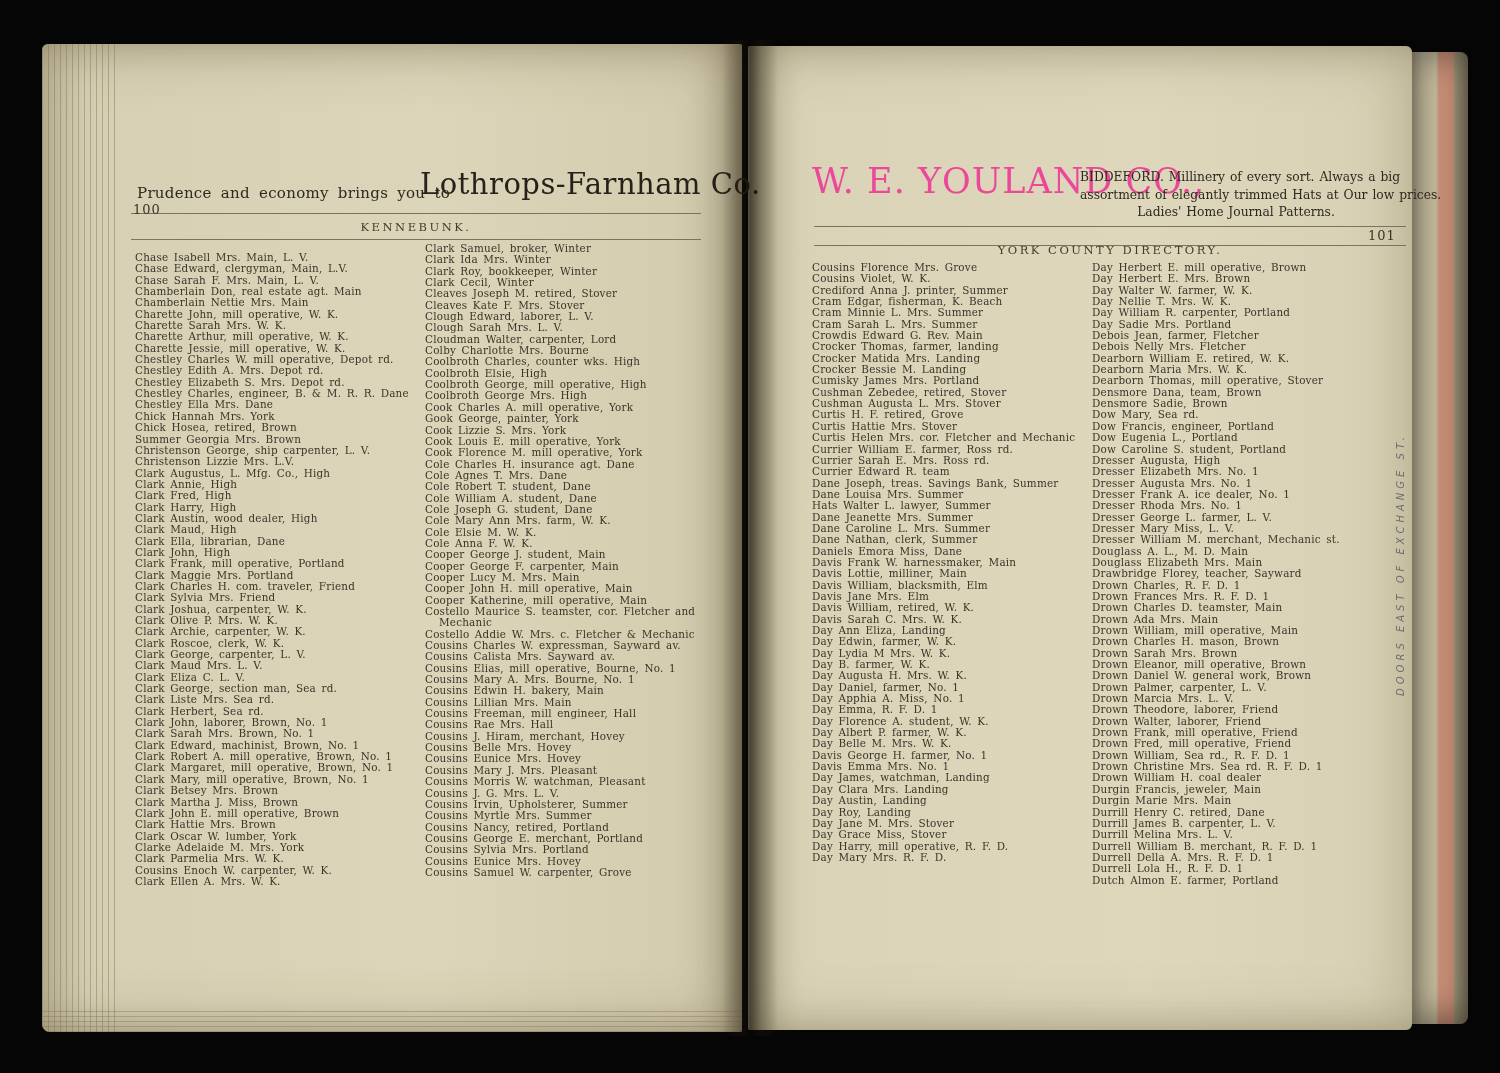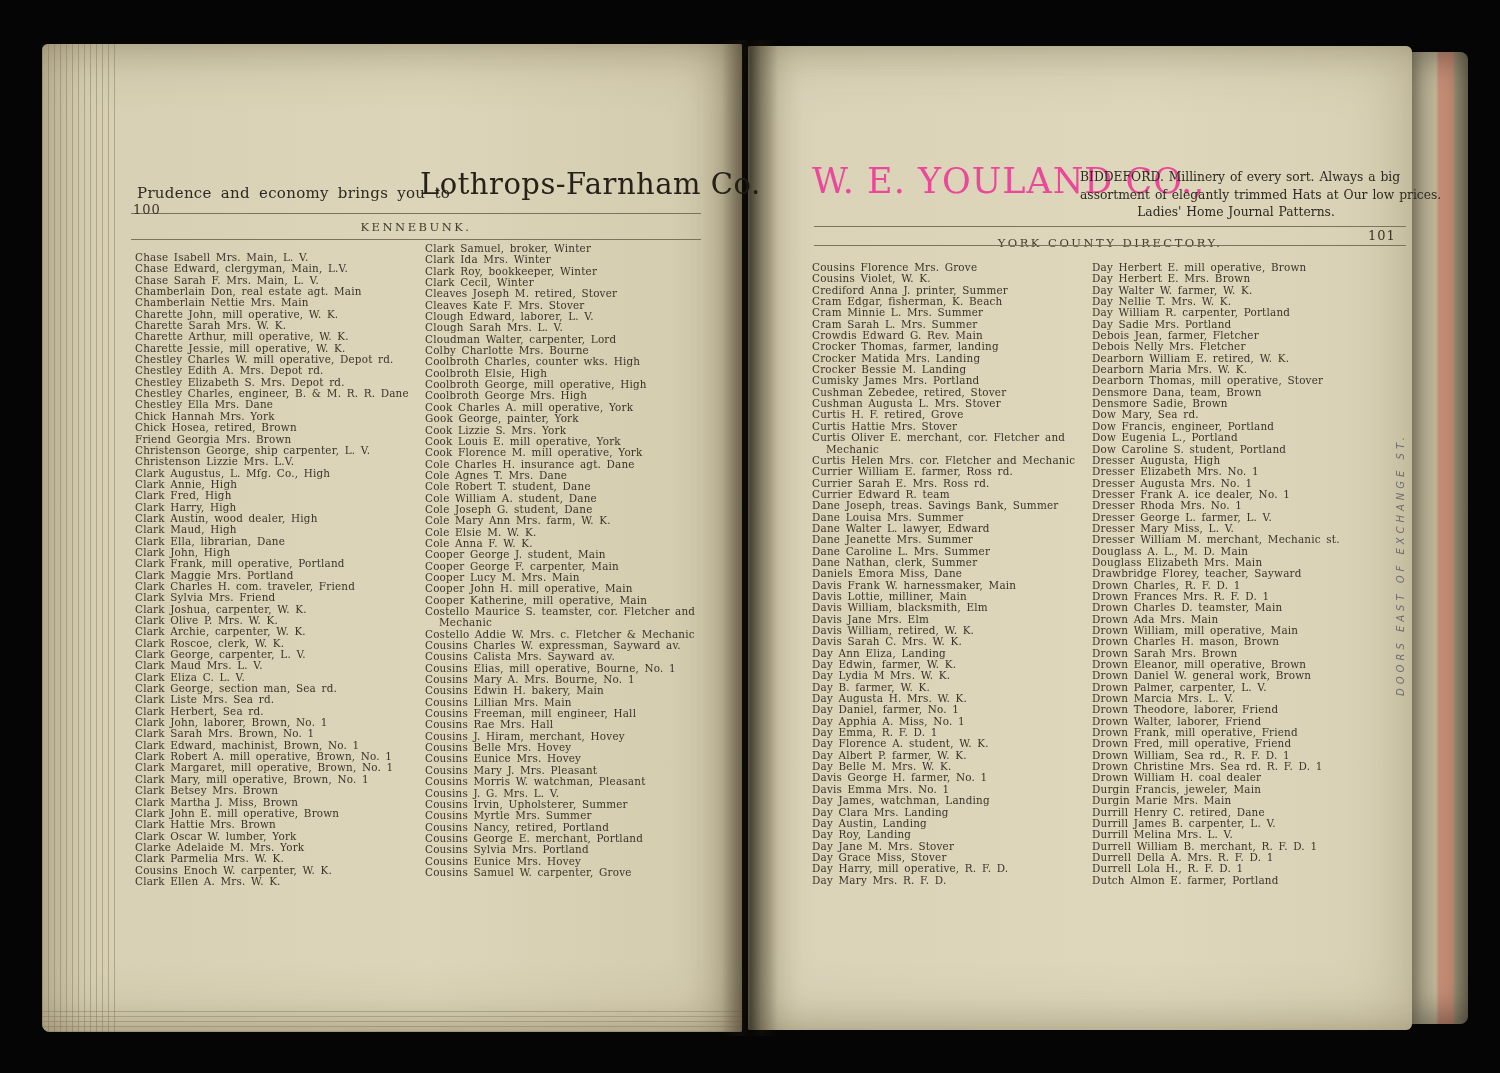--- a/index.html
+++ b/index.html
@@ -59,21 +59,21 @@
   .ad-block-right{left:1080px;top:169px;width:312px;font-size:12.3px;line-height:17.5px;color:#2e2920;word-spacing:1px;}
   .ad-line{white-space:nowrap;}
   .ad-line:last-child{text-align:center;}
   .rule{position:absolute;height:1px;background:#7b735d;}
   .rule-l1{left:131px;top:213px;width:570px;}
   .rule-l2{left:131px;top:239px;width:570px;}
   .rule-r1{left:814px;top:226px;width:592px;}
   .rule-r2{left:814px;top:245px;width:592px;}
   .runhead-row{position:absolute;font-size:11.5px;letter-spacing:2.5px;color:#443d2e;}
   .runhead-left{left:131px;top:220px;width:570px;text-align:center;}
-  .runhead-right{left:814px;top:236px;width:592px;text-align:center;}
+  .runhead-right{left:814px;top:243px;width:592px;text-align:center;}
   .pageno{position:absolute;font-size:13px;letter-spacing:1px;color:#3b3427;}
   .pageno-left{left:133px;top:202px;}
   .pageno-right{left:1368px;top:228px;}
   
   .col{position:absolute;font-size:10.4px;line-height:11.35px;color:#3b3429;
        letter-spacing:.2px;word-spacing:2px;}
   .col-l1{left:135px;top:252px;width:292px;}
   .col-l2{left:425px;top:243px;width:294px;}
   .col-r1{left:812px;top:262px;width:300px;}
   .col-r2{left:1092px;top:262px;width:304px;}
@@ -119,21 +119,21 @@
     <div class="entry">Charette Sarah Mrs. W. K.</div>
     <div class="entry">Charette Arthur, mill operative, W. K.</div>
     <div class="entry">Charette Jessie, mill operative, W. K.</div>
     <div class="entry">Chestley Charles W. mill operative, Depot rd.</div>
     <div class="entry">Chestley Edith A. Mrs. Depot rd.</div>
     <div class="entry">Chestley Elizabeth S. Mrs. Depot rd.</div>
     <div class="entry">Chestley Charles, engineer, B. &amp; M. R. R. Dane</div>
     <div class="entry">Chestley Ella Mrs. Dane</div>
     <div class="entry">Chick Hannah Mrs. York</div>
     <div class="entry">Chick Hosea, retired, Brown</div>
-    <div class="entry">Friend Georgia Mrs. Brown</div>
+    <div class="entry">Summer Georgia Mrs. Brown</div>
     <div class="entry">Christenson George, ship carpenter, L. V.</div>
     <div class="entry">Christenson Lizzie Mrs. L.V.</div>
     <div class="entry">Clark Augustus, L. Mfg. Co., High</div>
     <div class="entry">Clark Annie, High</div>
     <div class="entry">Clark Fred, High</div>
     <div class="entry">Clark Harry, High</div>
     <div class="entry">Clark Austin, wood dealer, High</div>
     <div class="entry">Clark Maud, High</div>
     <div class="entry">Clark Ella, librarian, Dane</div>
     <div class="entry">Clark John, High</div>
@@ -233,28 +233,27 @@
     <div class="entry">Cram Sarah L. Mrs. Summer</div>
     <div class="entry">Crowdis Edward G. Rev. Main</div>
     <div class="entry">Crocker Thomas, farmer, landing</div>
     <div class="entry">Crocker Matida Mrs. Landing</div>
     <div class="entry">Crocker Bessie M. Landing</div>
     <div class="entry">Cumisky James Mrs. Portland</div>
     <div class="entry">Cushman Zebedee, retired, Stover</div>
     <div class="entry">Cushman Augusta L. Mrs. Stover</div>
     <div class="entry">Curtis H. F. retired, Grove</div>
     <div class="entry">Curtis Hattie Mrs. Stover</div>
-    <div class="entry">Curtis Oliver E. merchant, cor. Fletcher and Mechanic</div>
     <div class="entry">Curtis Helen Mrs. cor. Fletcher and Mechanic</div>
     <div class="entry">Currier William E. farmer, Ross rd.</div>
     <div class="entry">Currier Sarah E. Mrs. Ross rd.</div>
     <div class="entry">Currier Edward R. team</div>
     <div class="entry">Dane Joseph, treas. Savings Bank, Summer</div>
     <div class="entry">Dane Louisa Mrs. Summer</div>
-    <div class="entry">Dane Walter L. lawyer, Edward</div>
+    <div class="entry">Hats Walter L. lawyer, Summer</div>
     <div class="entry">Dane Jeanette Mrs. Summer</div>
     <div class="entry">Dane Caroline L. Mrs. Summer</div>
     <div class="entry">Dane Nathan, clerk, Summer</div>
     <div class="entry">Daniels Emora Miss, Dane</div>
     <div class="entry">Davis Frank W. harnessmaker, Main</div>
     <div class="entry">Davis Lottie, milliner, Main</div>
     <div class="entry">Davis William, blacksmith, Elm</div>
     <div class="entry">Davis Jane Mrs. Elm</div>
     <div class="entry">Davis William, retired, W. K.</div>
     <div class="entry">Davis Sarah C. Mrs. W. K.</div>

